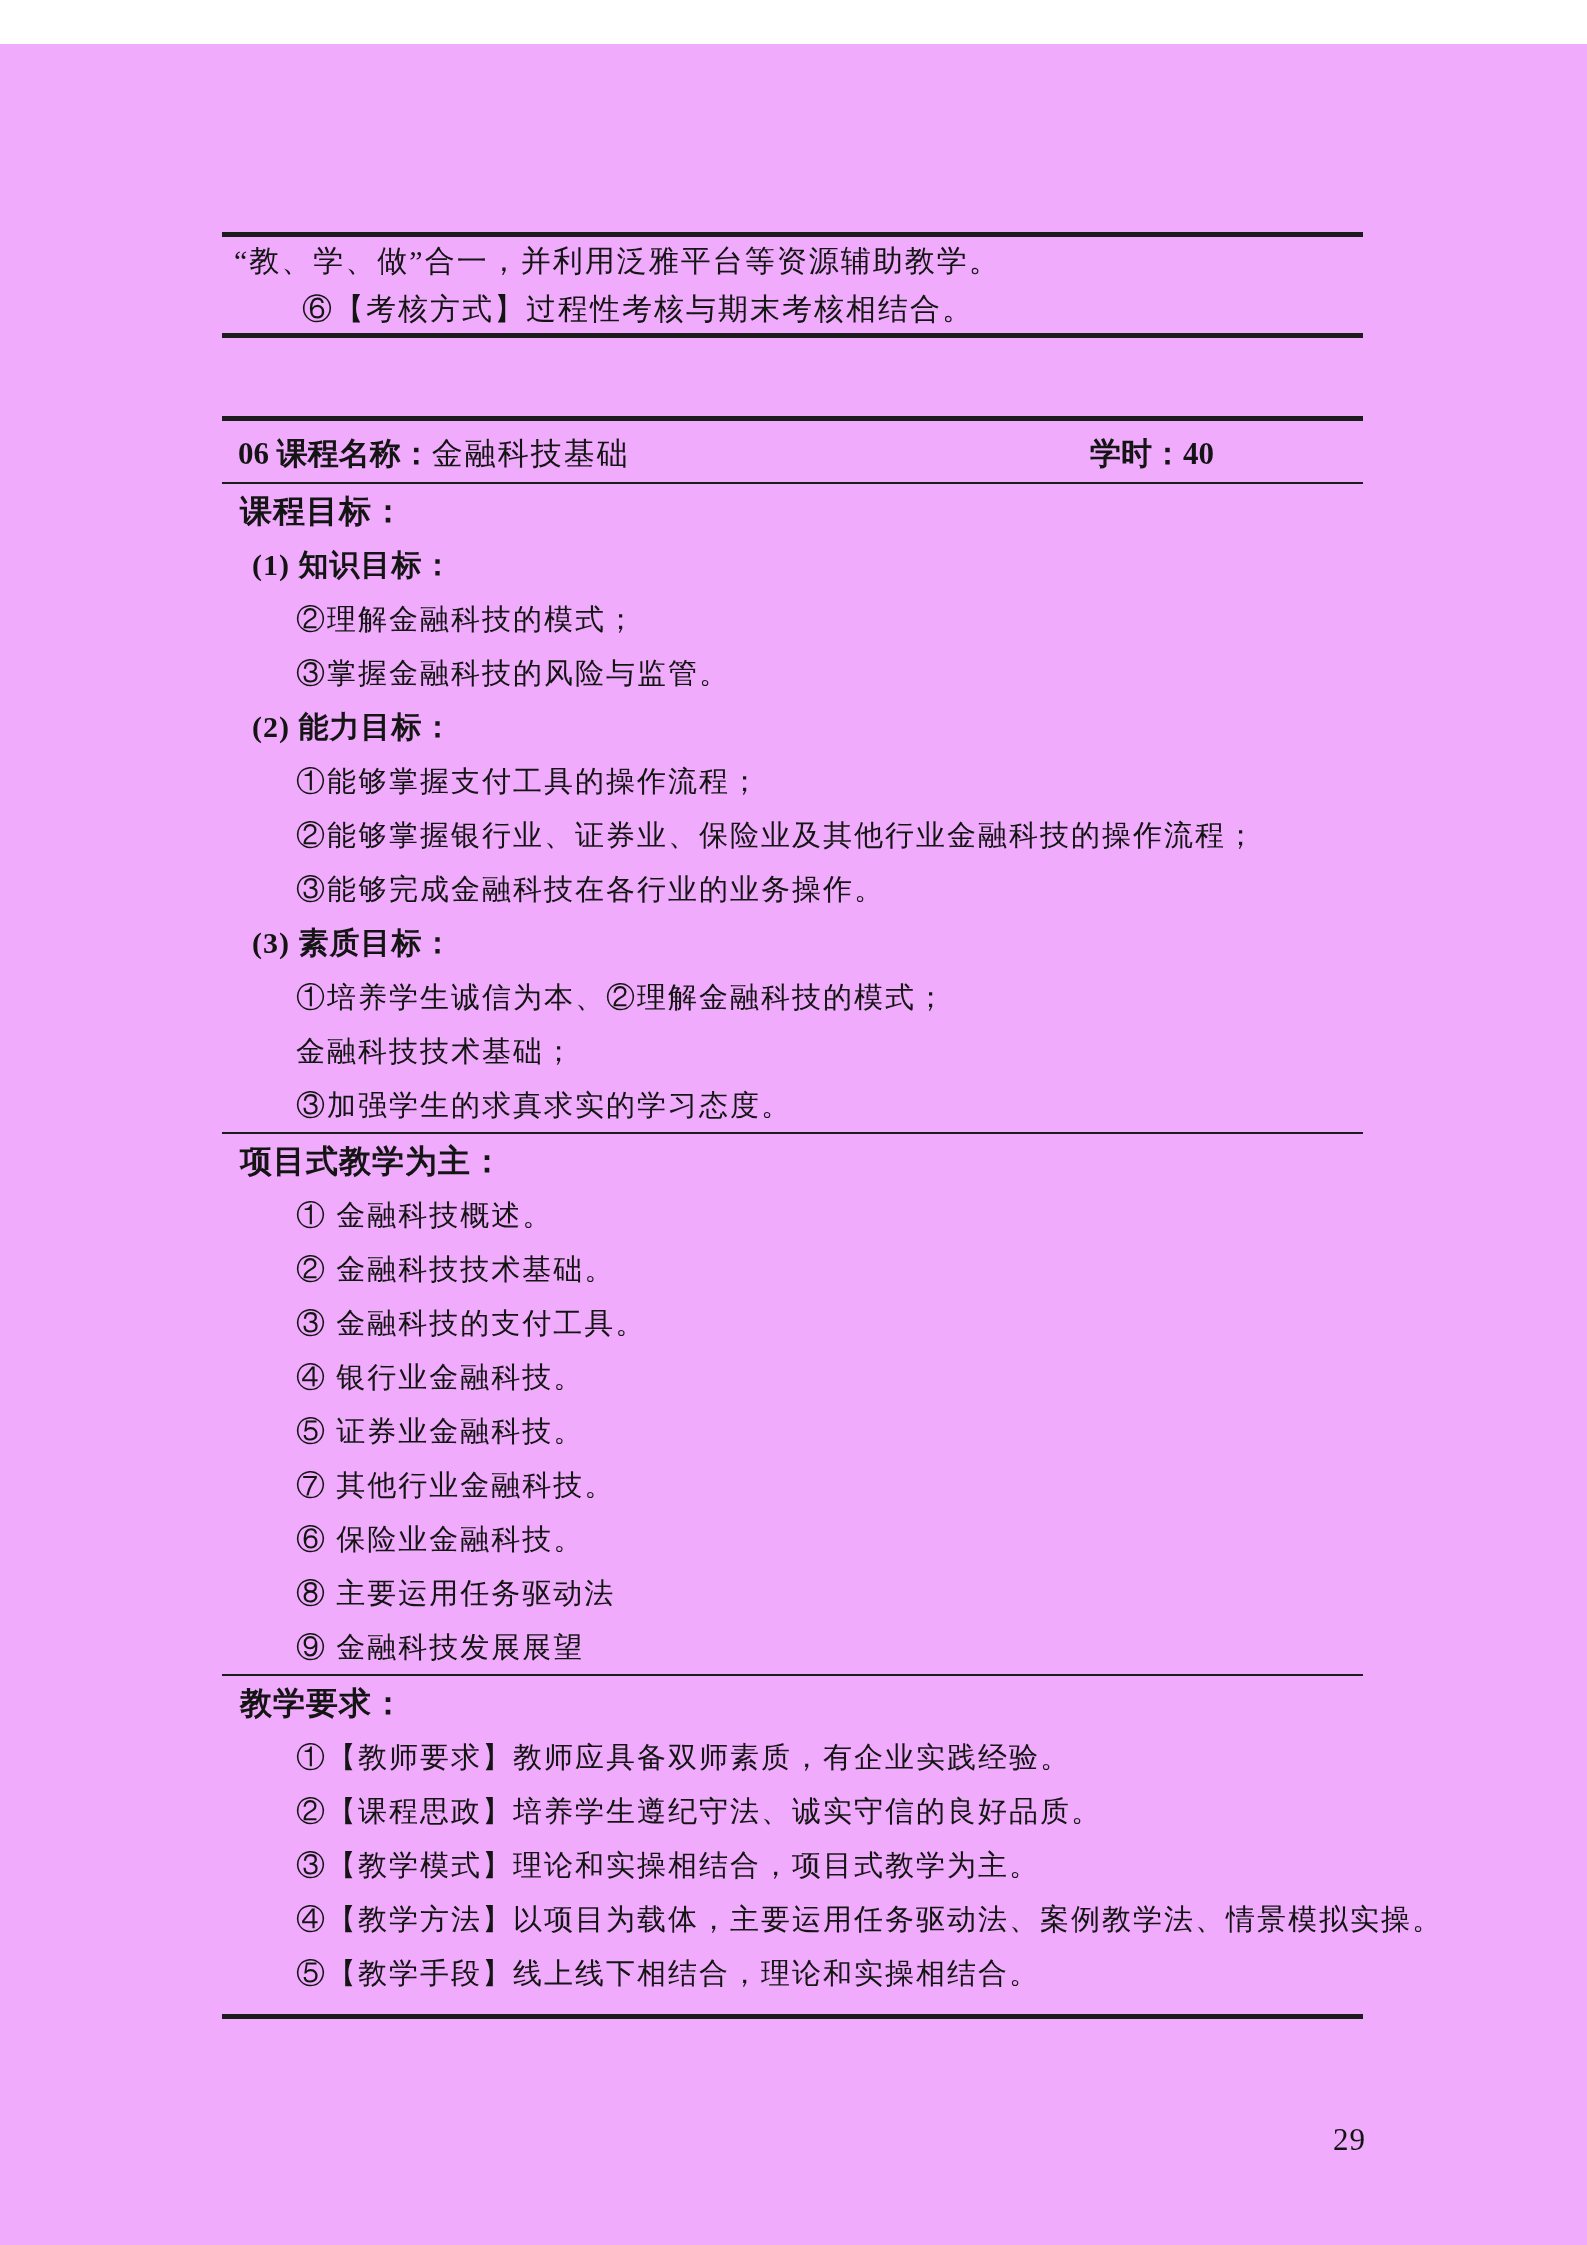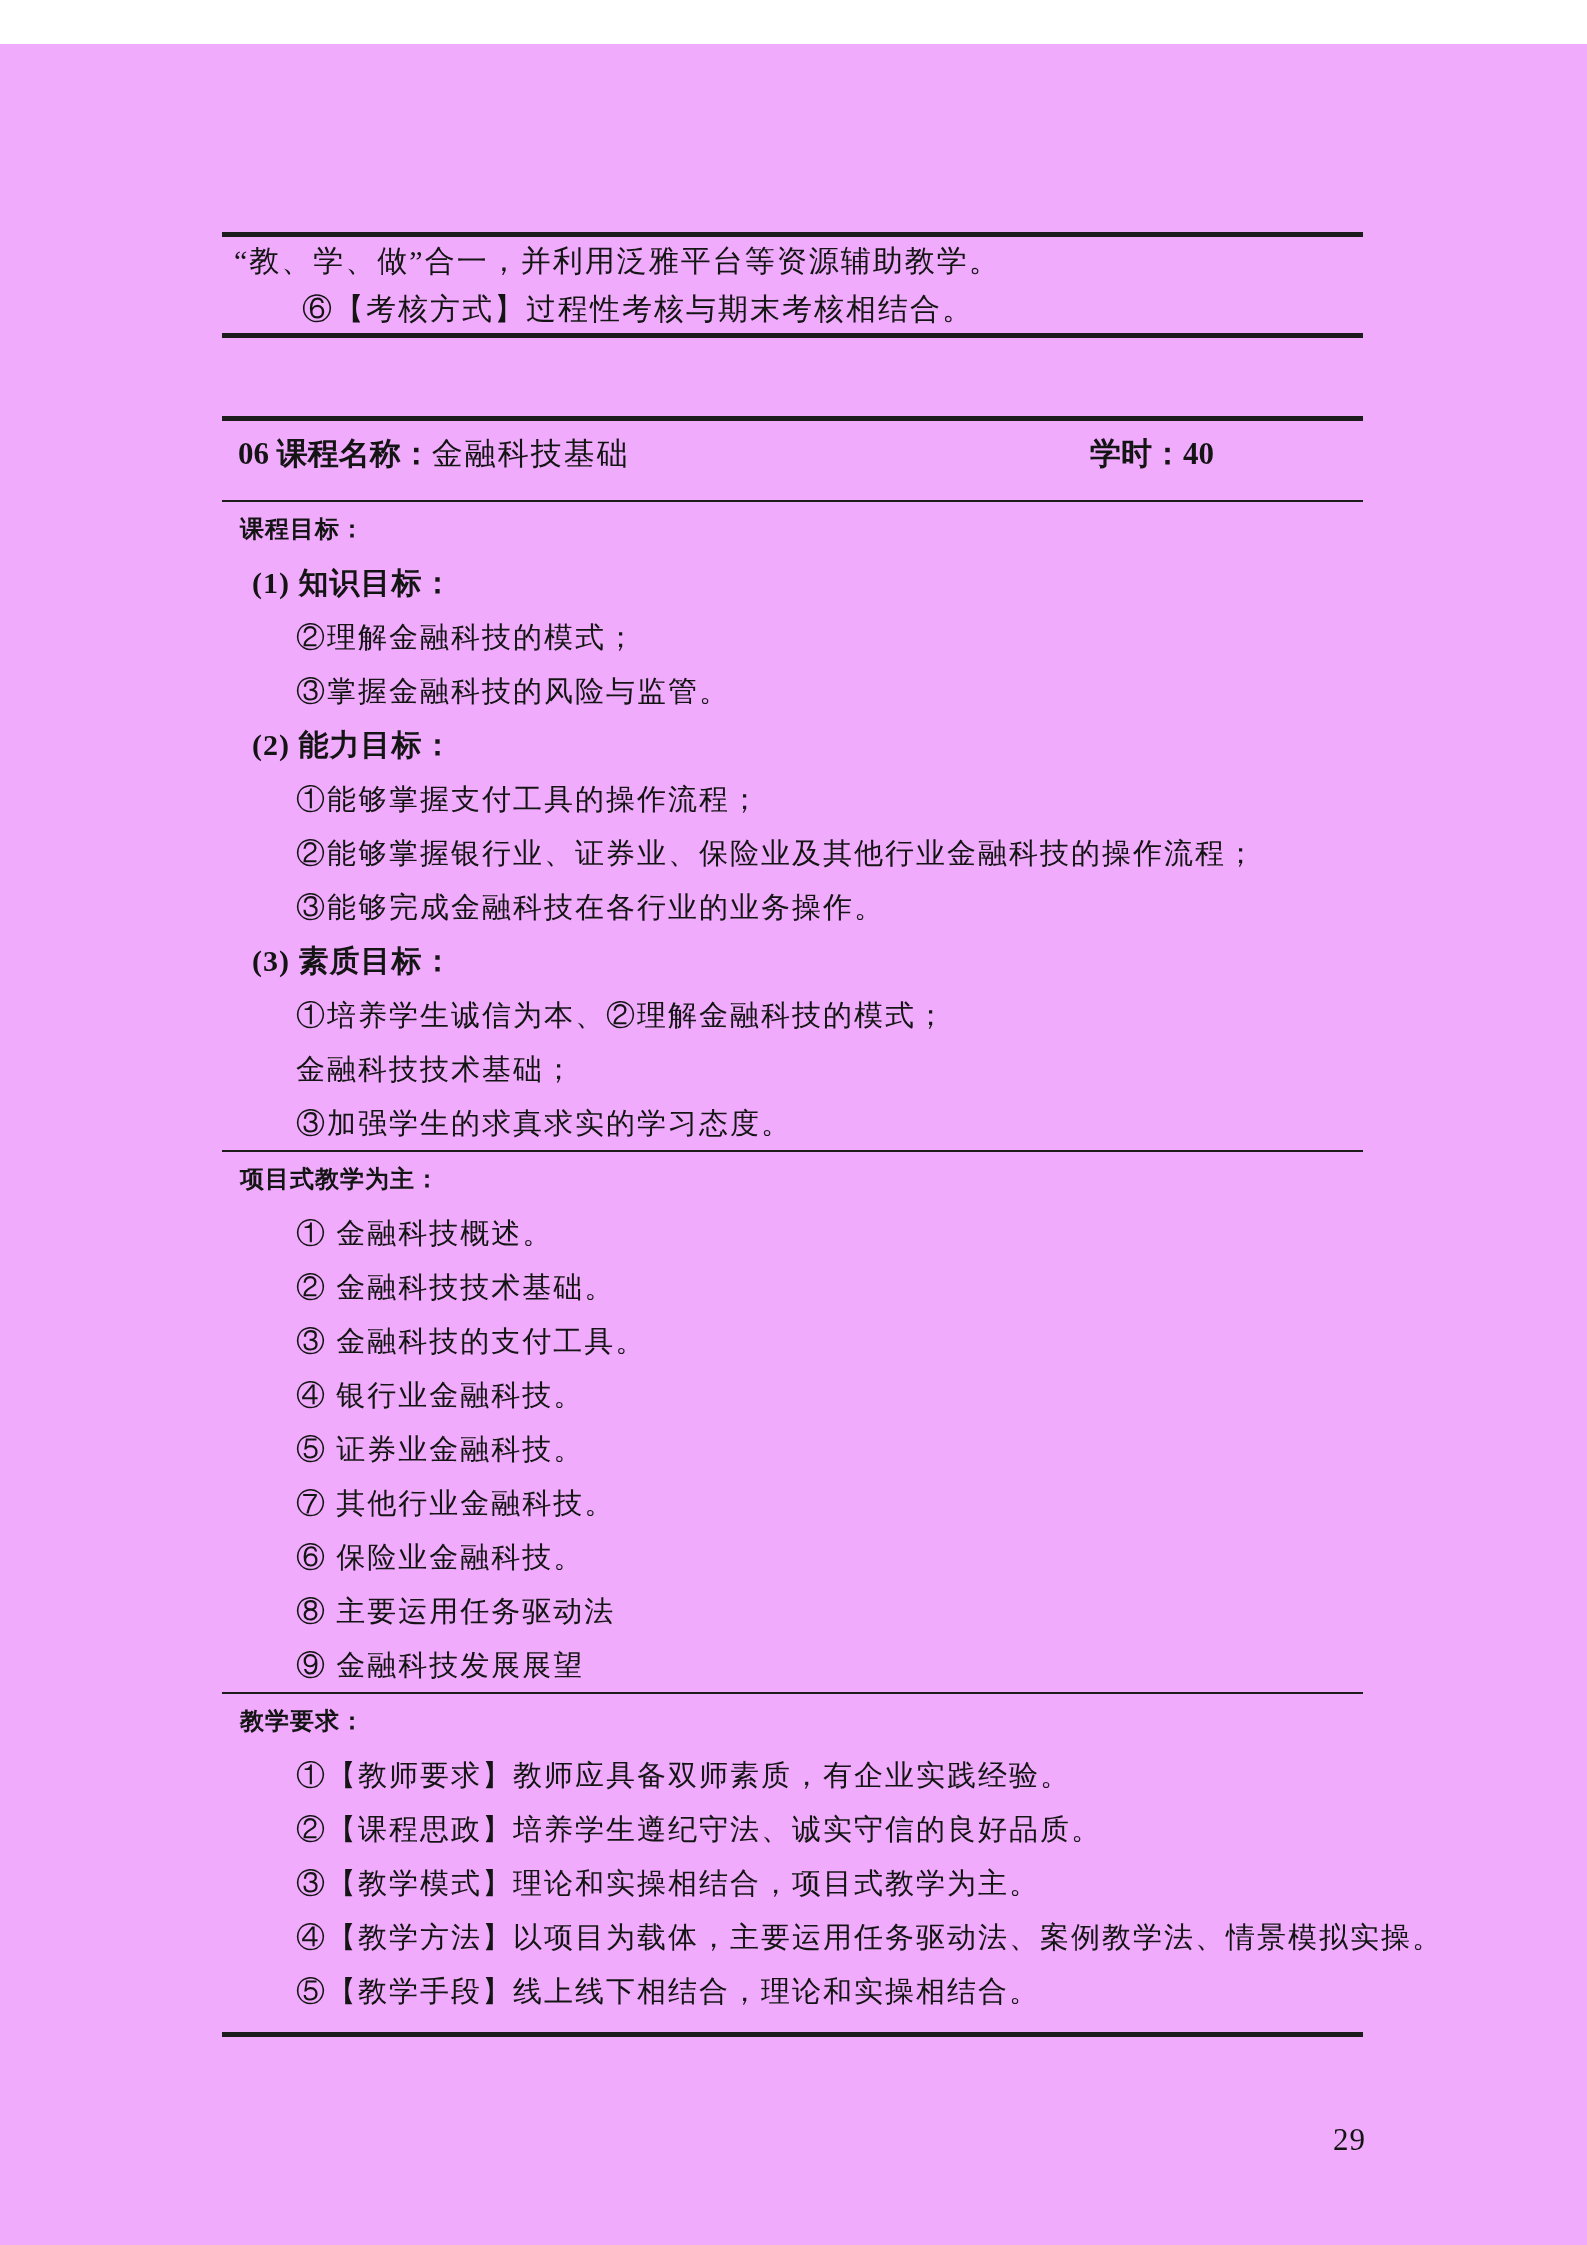--- a/index.html
+++ b/index.html
@@ -39,42 +39,42 @@
     height: 48px;
     white-space: nowrap;
     letter-spacing: 2px;
   }
   .rowA.r1 { padding-left: 12px; }
   .rowA.r2 { padding-left: 80px; }
 
   .tblB { top: 372px; }
   .hdr {
     position: relative;
-    height: 79px;
+    height: 61px;
     line-height: 65px;
     font-size: 31px;
     padding-left: 16px;
     white-space: nowrap;
   }
   .hdr .lbl { font-weight: bold; }
   .hdr .name { letter-spacing: 2px; }
   .hdr .hours {
     position: absolute;
     left: 868px;
     top: 0;
     font-weight: bold;
   }
   .row {
     height: 54px;
     line-height: 54px;
     font-size: 29px;
     white-space: nowrap;
     letter-spacing: 1px;
   }
-  .row.h   { padding-left: 18px; font-weight: bold; font-size: 24px; }
+  .row.h   { padding-left: 18px; font-weight: bold; font-size: 32px; }
   .row.sub { padding-left: 30px; font-weight: bold; font-size: 30px; }
   .row.item{ padding-left: 74px; letter-spacing: 2px; }
   .pad { height: 14px; }
   .pagenum {
     position: absolute;
     left: 1333px;
     top: 2078px;
     font-size: 31px;
     letter-spacing: 1px;
   }

